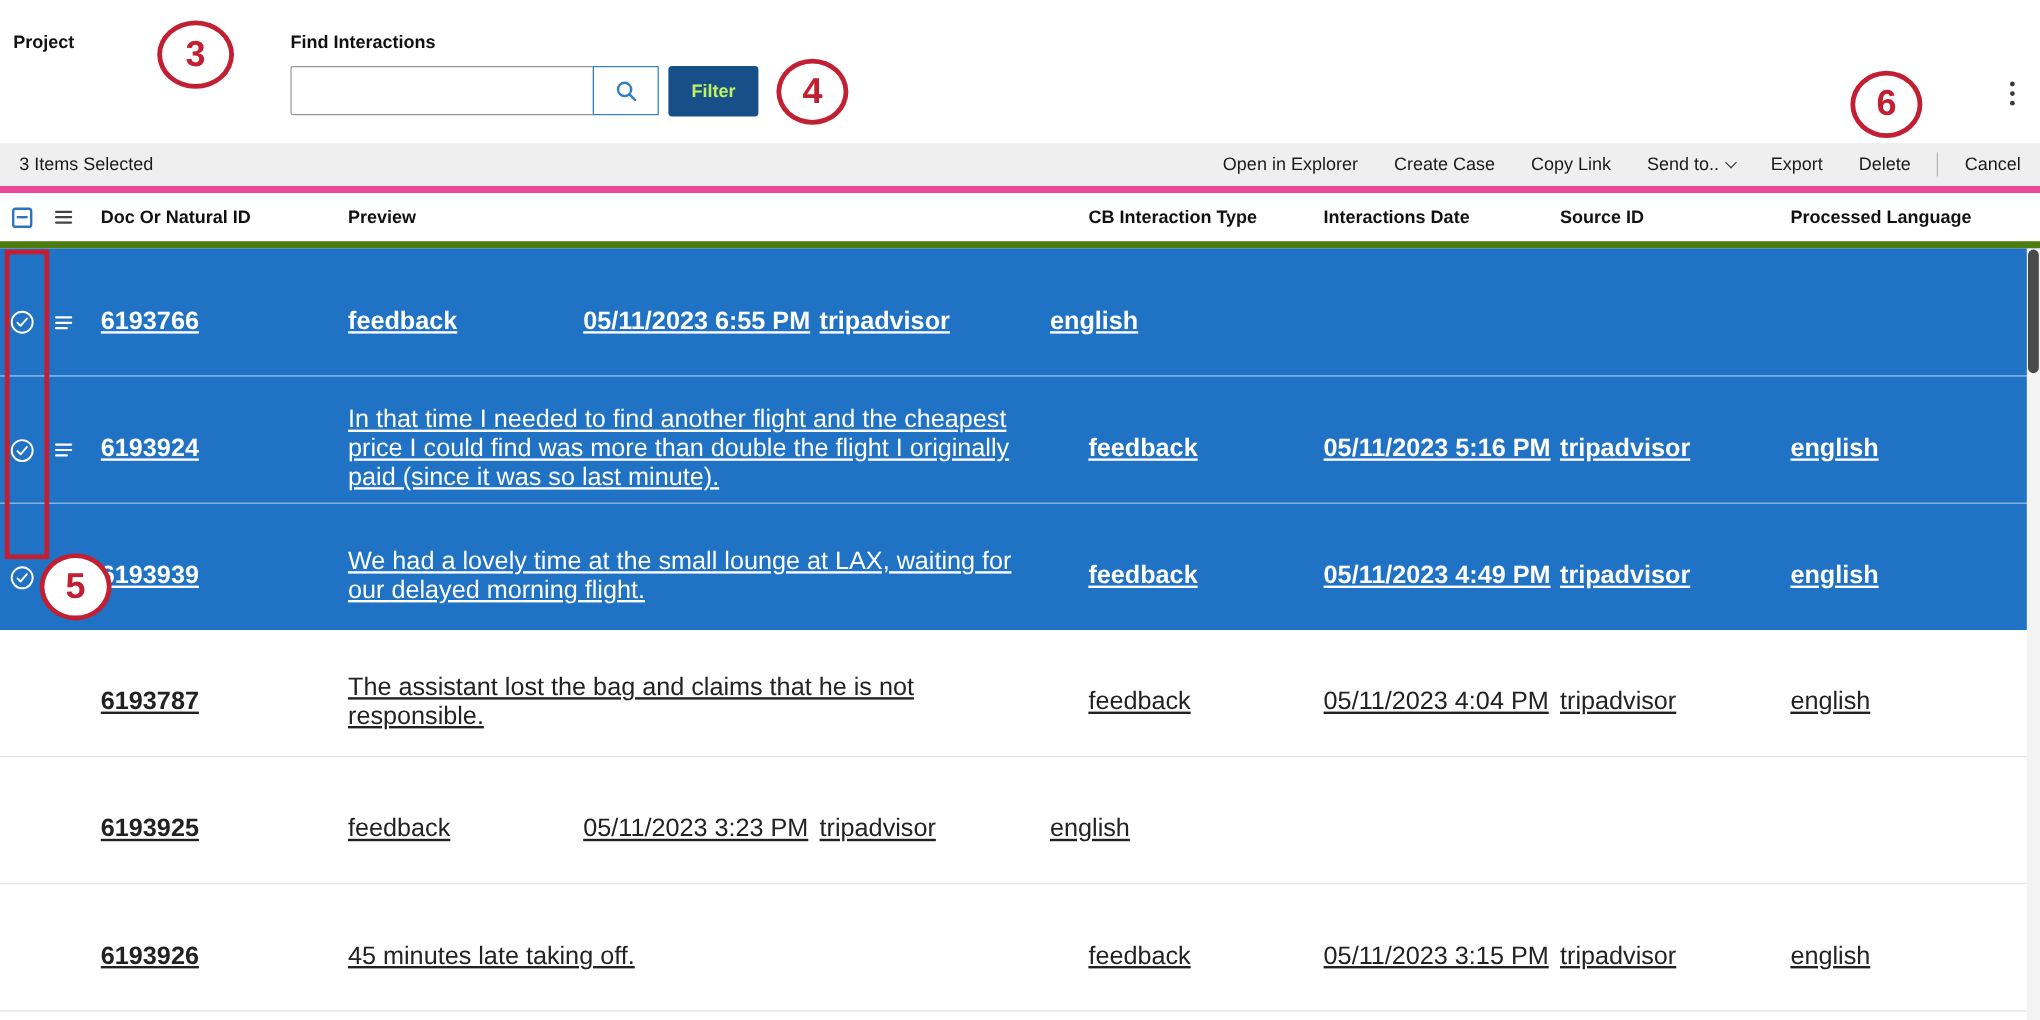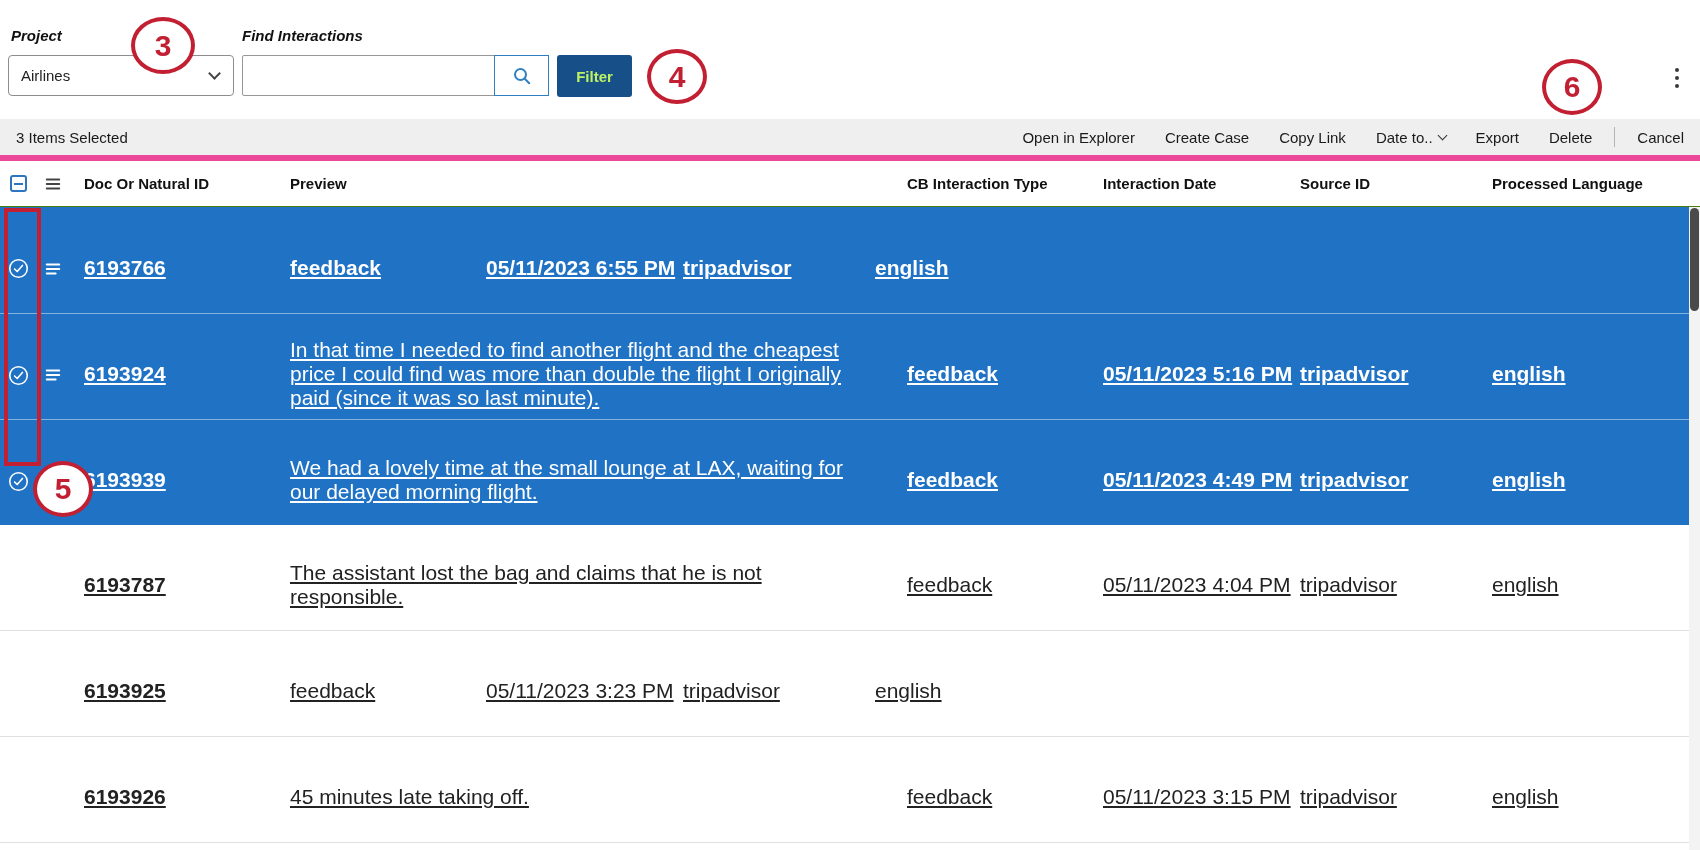--- a/index.html
+++ b/index.html
@@ -4,21 +4,21 @@
 <style>
   * { margin:0; padding:0; box-sizing:border-box; }
   html,body { width:1700px; height:850px; overflow:hidden; }
   body {
     font-family:"Liberation Sans", sans-serif;
     background:#fff; color:#1a1a1a; position:relative;
   }
 
   
   .topbar { position:relative; height:119px; background:#fff; }
-  .field-label { position:absolute; font-size:15px; font-weight:700; color:#111;font-style:italic; }
+  .field-label { position:absolute; font-size:15px; font-weight:700; color:#111; }
   .project-label { left:11px; top:27px; }
   .find-label { left:242px; top:27px; }
 
   .select {
     position:absolute; left:8px; top:55px; width:226px; height:41px;
     border:1px solid #8d8d8d; border-radius:4px; background:#fff;
     display:flex; align-items:center; justify-content:space-between;
     padding:0 14px 0 12px; font-size:15px; color:#222; cursor:pointer;
   }
   .chevron-down {
@@ -59,21 +59,21 @@
   .action-item { cursor:pointer; white-space:nowrap; display:flex; align-items:center; gap:6px; }
   .action-chevron {
     width:7px; height:7px; border-right:1.8px solid #333; border-bottom:1.8px solid #333;
     transform:rotate(45deg); margin-top:-3px;
   }
   .action-divider { width:1px; height:20px; background:#b5b5b5; margin:0 -8px; }
 
   
   .thead {
     height:46px; display:flex; align-items:center; background:#fff;
-    font-size:15px; font-weight:700; color:#111; border-bottom:1px solid #4d7c0f;
+    font-size:15px; font-weight:700; color:#111; border-bottom:6px solid #4d7c0f;
   }
   .c-check { width:36px; display:flex; justify-content:center; flex-shrink:0; }
   .c-menu  { width:34px; display:flex; justify-content:center; flex-shrink:0; }
   .c-id    { width:220px; padding-left:14px; flex-shrink:0; }
   .c-preview { width:617px; padding-right:28px; flex-shrink:0; }
   .c-type  { width:196px; flex-shrink:0; }
   .c-date  { width:197px; flex-shrink:0; }
   .c-source{ width:192px; flex-shrink:0; }
   .c-language { flex:1; }
 
@@ -120,24 +120,20 @@
   .anno-rect {
     position:absolute; left:4px; top:208px; width:37px; height:258px;
     border:4px solid var(--annotation-red,#c22032); background:transparent; z-index:9;
   }
 </style>
 </head>
 <body>
 
 <div class="topbar">
   <span class="field-label project-label">Project</span>
-  <div class="select">
-    <span>Airlines</span>
-    <span class="chevron-down"></span>
-  </div>
 
   <span class="field-label find-label">Find Interactions</span>
   <div class="search-group">
     <input class="search-input" type="text" value="" style="">
     <button class="search-btn">
       <svg class="icon-svg" width="20" height="20" viewBox="0 0 20 20">
         <circle cx="8.5" cy="8.5" r="5.5" fill="none" stroke="#2f7fc1" stroke-width="2"></circle>
         <line x1="12.8" y1="12.8" x2="17.2" y2="17.2" stroke="#2f7fc1" stroke-width="2" stroke-linecap="round"></line>
       </svg>
     </button>
@@ -152,21 +148,21 @@
     </div>
 </div>
 
 <div class="actionbar">
   <span>3 Items Selected</span>
   <div class="actions">
     <span class="action-item">Open in Explorer</span>
     <span class="action-item">Create Case</span>
     <span class="action-item">Copy Link</span>
     <span class="action-item">
-      <span>Date to..</span>
+      <span>Send to..</span>
       <span class="action-chevron"></span>
     </span>
     <span class="action-item">Export</span>
     <span class="action-item">Delete</span>
     <span class="action-divider"></span>
     <span class="action-item">Cancel</span>
   </div>
 </div>
 
 <div class="thead">
@@ -174,21 +170,21 @@
     <span class="checkbox-ind"></span>
   </div>
   <div class="c-menu">
     <svg class="icon-svg" width="18" height="18" viewBox="0 0 20 20">
       <path d="M3 5h14 M3 10h14 M3 15h14" stroke="#444" stroke-width="2" stroke-linecap="round"></path>
     </svg>
   </div>
   <div class="c-id">Doc Or Natural ID</div>
   <div class="c-preview">Preview</div>
   <div class="c-type">CB Interaction Type</div>
-  <div class="c-date">Interaction Date</div>
+  <div class="c-date">Interactions Date</div>
   <div class="c-source">Source ID</div>
   <div class="c-language">Processed Language</div>
 </div>
 
 <div class="trow selected">
   <div class="c-check">
     <svg class="icon-svg" width="21" height="21" viewBox="0 0 24 24">
       <circle cx="12" cy="12" r="10" fill="none" stroke="#fff" stroke-width="1.8"></circle>
       <path d="M7.5 12.5l3 3 6-7" fill="none" stroke="#fff" stroke-width="1.8" stroke-linecap="round" stroke-linejoin="round"></path>
     </svg>

